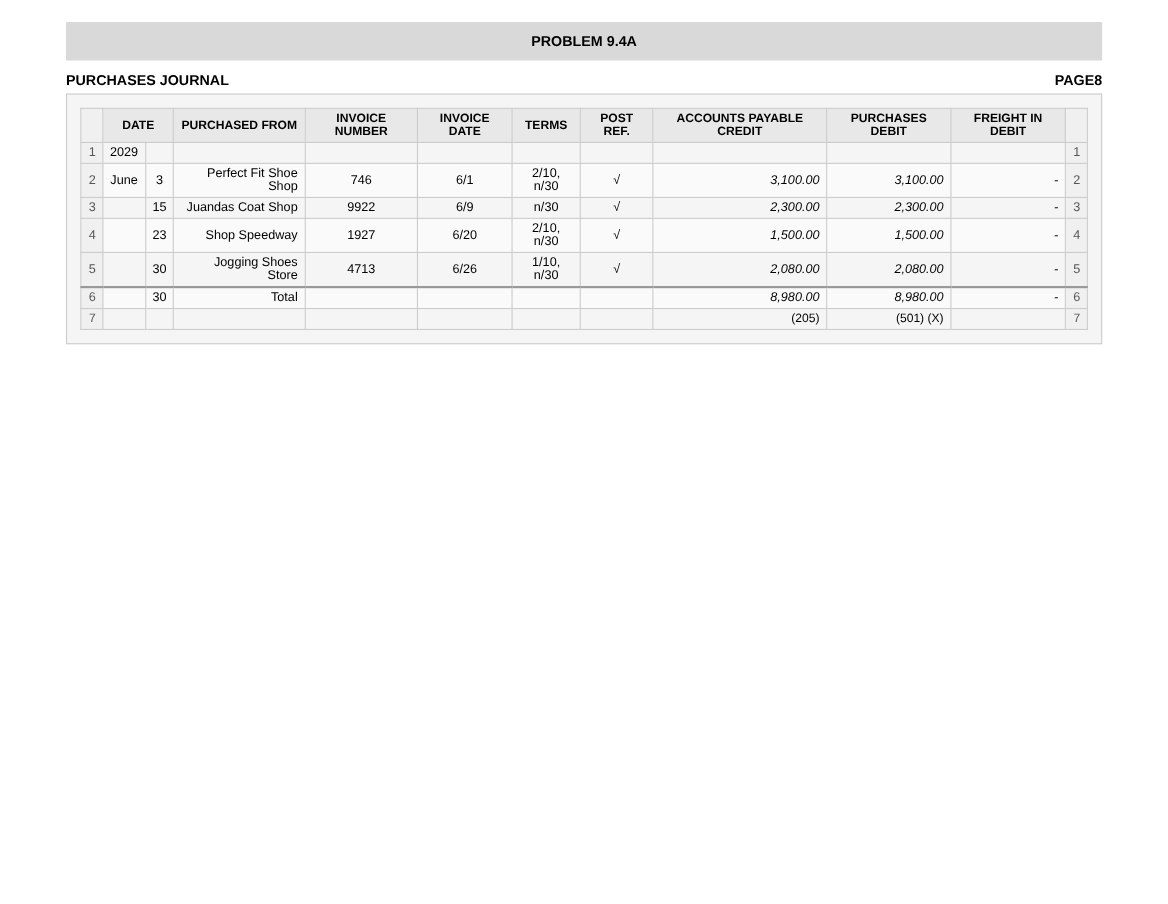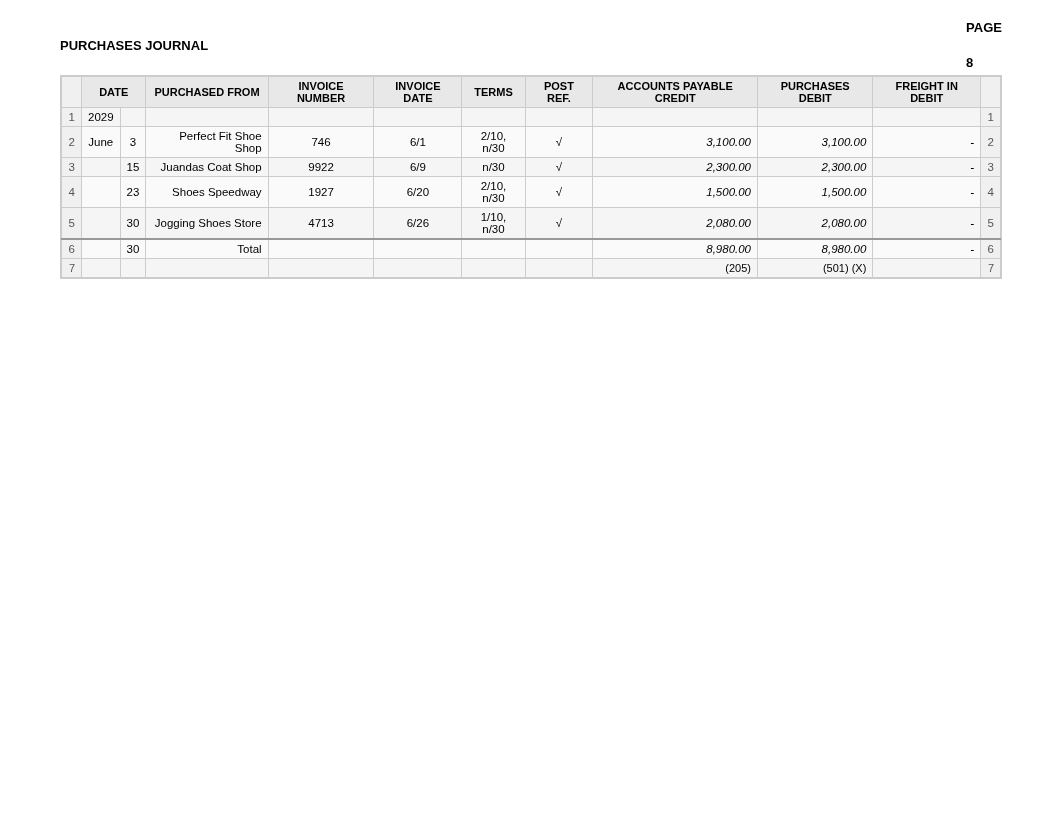--- a/index.html
+++ b/index.html
@@ -33,27 +33,25 @@
     .journal-header {
       display: flex;
       justify-content: space-between;
       align-items: center;
       margin-bottom: 5px;
       font-size: 13px;
       font-weight: bold;
     }
     .journal-header .page-info {
       display: flex;
-      gap: 20px;
-      flex-direction: column;
     }
     .table-wrapper {
       border: 1px solid #ccc;
       background: #f5f5f5;
-      padding: 0;
+      padding: 12px;
     }
     table {
       width: 100%;
       border-collapse: collapse;
       font-size: 11.5px;
     }
     th, td {
       border: 1px solid #ccc;
       padding: 3px 6px;
       text-align: center;
@@ -97,20 +95,23 @@
     .account-code-row td {
       font-style: normal;
       font-size: 11px;
     }
   </style>
 </head>
 <body>
 
 <div class="page-container">
 
+  <div class="title-bar">
+    <span>PROBLEM 9.4A</span>
+  </div>
 
   <div class="journal-header">
     <span>PURCHASES JOURNAL</span>
     <div class="page-info">
       <span>PAGE</span>
       <span>8</span>
     </div>
   </div>
 
   <div class="table-wrapper">
@@ -170,21 +171,21 @@
             <td>√</td>
             <td class="right-align">2,300.00</td>
             <td class="right-align">2,300.00</td>
             <td class="right-align">-</td>
             <td class="row-num">3</td>
           </tr>
           <tr>
             <td class="row-num">4</td>
             <td></td>
             <td>23</td>
-            <td class="left-align">Shoes Speedway</td>
+            <td class="left-align">Shop Speedway</td>
             <td>1927</td>
             <td>6/20</td>
             <td>2/10, n/30</td>
             <td>√</td>
             <td class="right-align">1,500.00</td>
             <td class="right-align">1,500.00</td>
             <td class="right-align">-</td>
             <td class="row-num">4</td>
           </tr>
           <tr>

